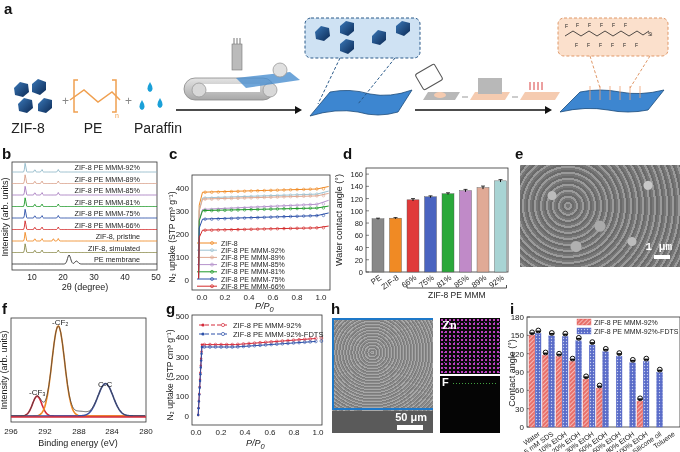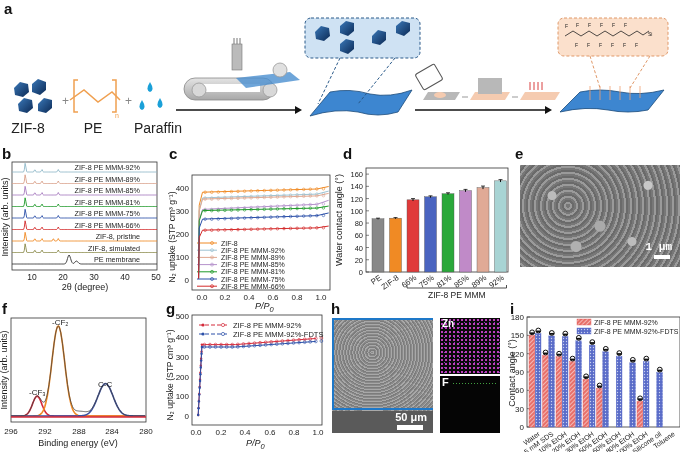--- a/index.html
+++ b/index.html
@@ -550,21 +550,21 @@
 <div class="panel-label" style="left:331px;top:300px;">h</div>
 <div class="sem" style="left:332px;top:318px;width:101px;height:115px;background:
   repeating-radial-gradient(circle at 40% 30%, #8a8a8a 0 1px, #a8a8a8 1px 2px, #7c7c7c 2px 3px), #999;">
   <div style="position:absolute;left:0;bottom:0;width:100%;height:22px;background:#5a5a5a;"></div>
   <div style="position:absolute;left:0;top:0;width:102px;height:88px;border:2px solid #1e78c8;"></div>
   <div style="position:absolute;right:6px;bottom:10px;color:#fff;font-weight:bold;font-size:11px;">50 μm</div>
   <div style="position:absolute;right:10px;bottom:3px;width:26px;height:5px;background:#fff;"></div>
 </div>
 <div class="sem" style="left:440px;top:318px;width:60px;height:56px;background:
   radial-gradient(#c040c0 0.7px, transparent 1px) 0 0/4px 4px, radial-gradient(#8040c0 0.6px, transparent 1px) 2px 2px/5px 5px, #0a0a0a;">
-  <div style="position:absolute;left:2px;top:0;color:#fff;font-weight:bold;font-size:10px;">Zn</div>
+  <div style="position:absolute;left:2px;top:0;color:#fff;font-weight:bold;font-size:12px;font-family:Liberation Serif, serif;">Zn</div>
 </div>
 <div class="sem" style="left:440px;top:376px;width:60px;height:57px;background:#050505;">
   <div style="position:absolute;left:2px;top:0;color:#fff;font-weight:bold;font-size:11px;">F</div>
   <div style="position:absolute;left:12px;top:6px;width:46px;height:3px;background:radial-gradient(#40a040 0.6px, transparent 1px) 0 0/3px 3px;"></div>
 </div>
 
 <div class="panel-label" style="left:510px;top:300px;">i</div>
 <svg class="abs" style="left:505px;top:295px" width="175" height="157">
   <defs>
     <pattern id="hatchR" width="3" height="3" patternUnits="userSpaceOnUse" patternTransform="rotate(45)">

